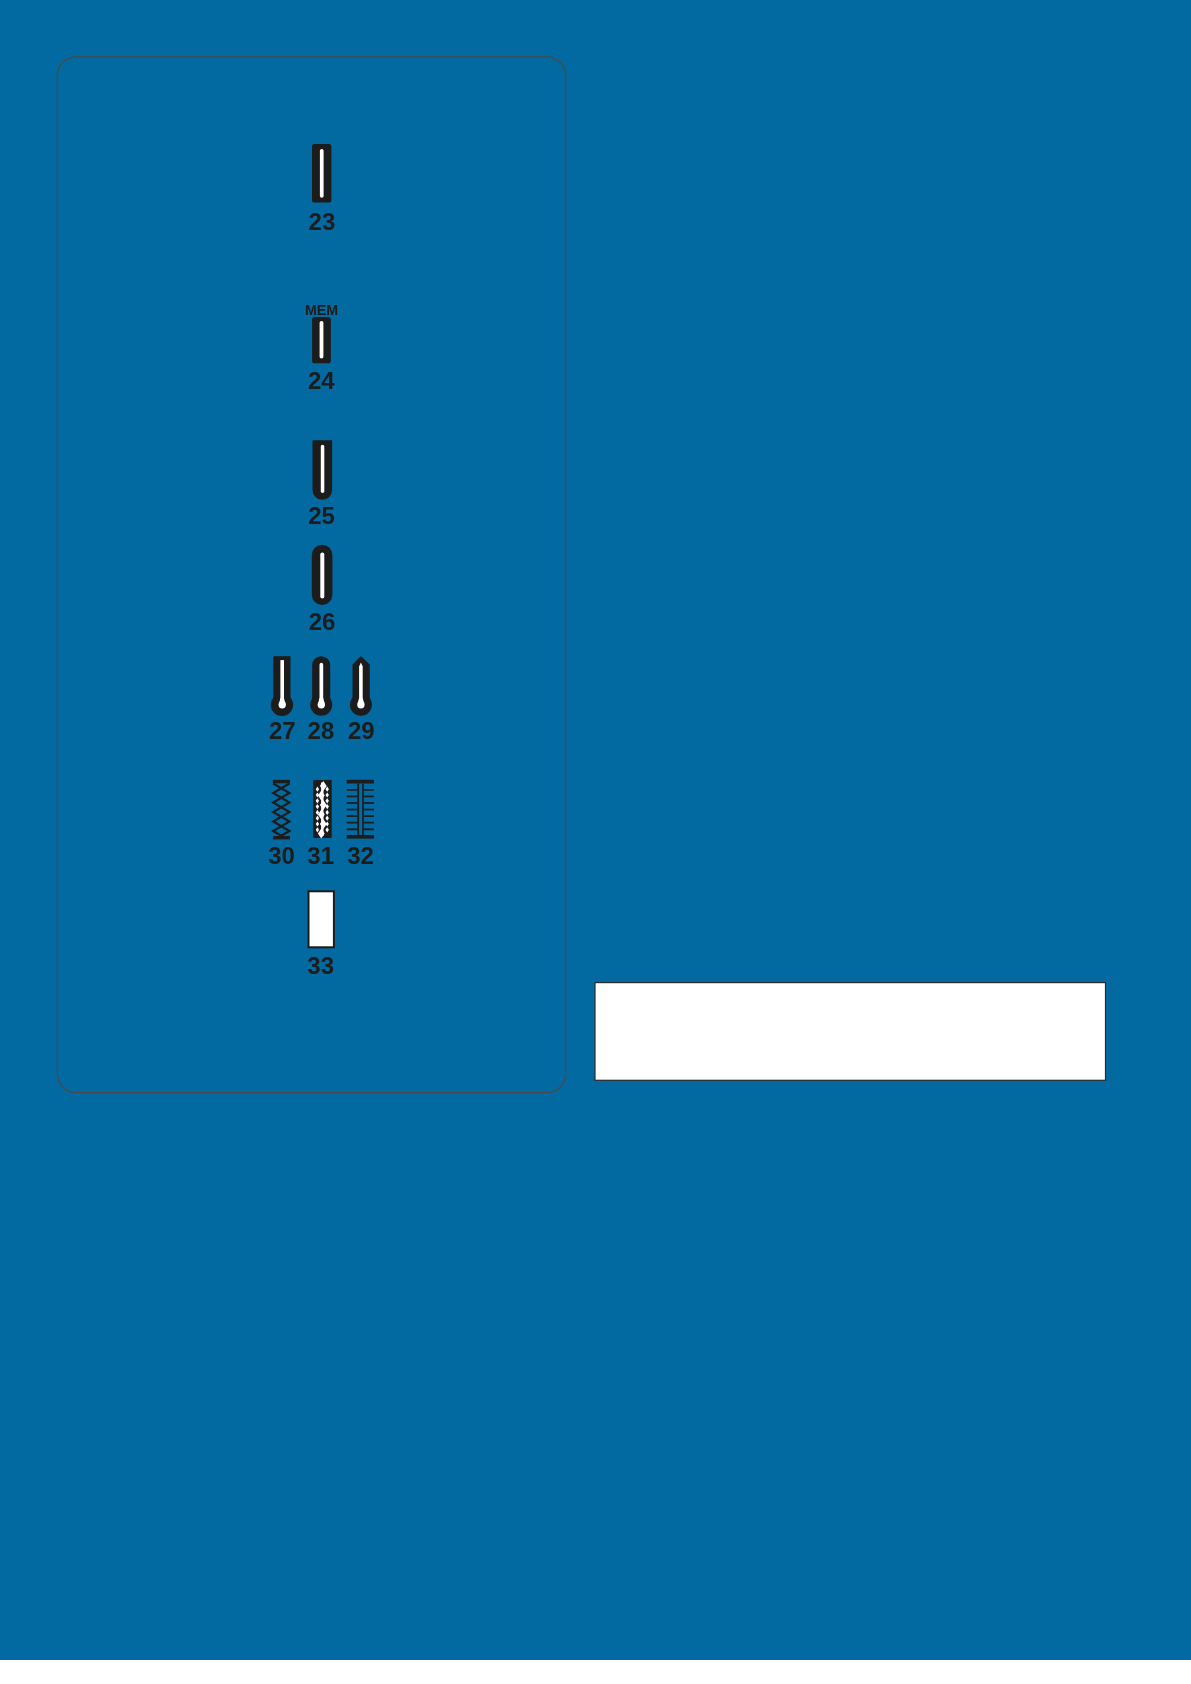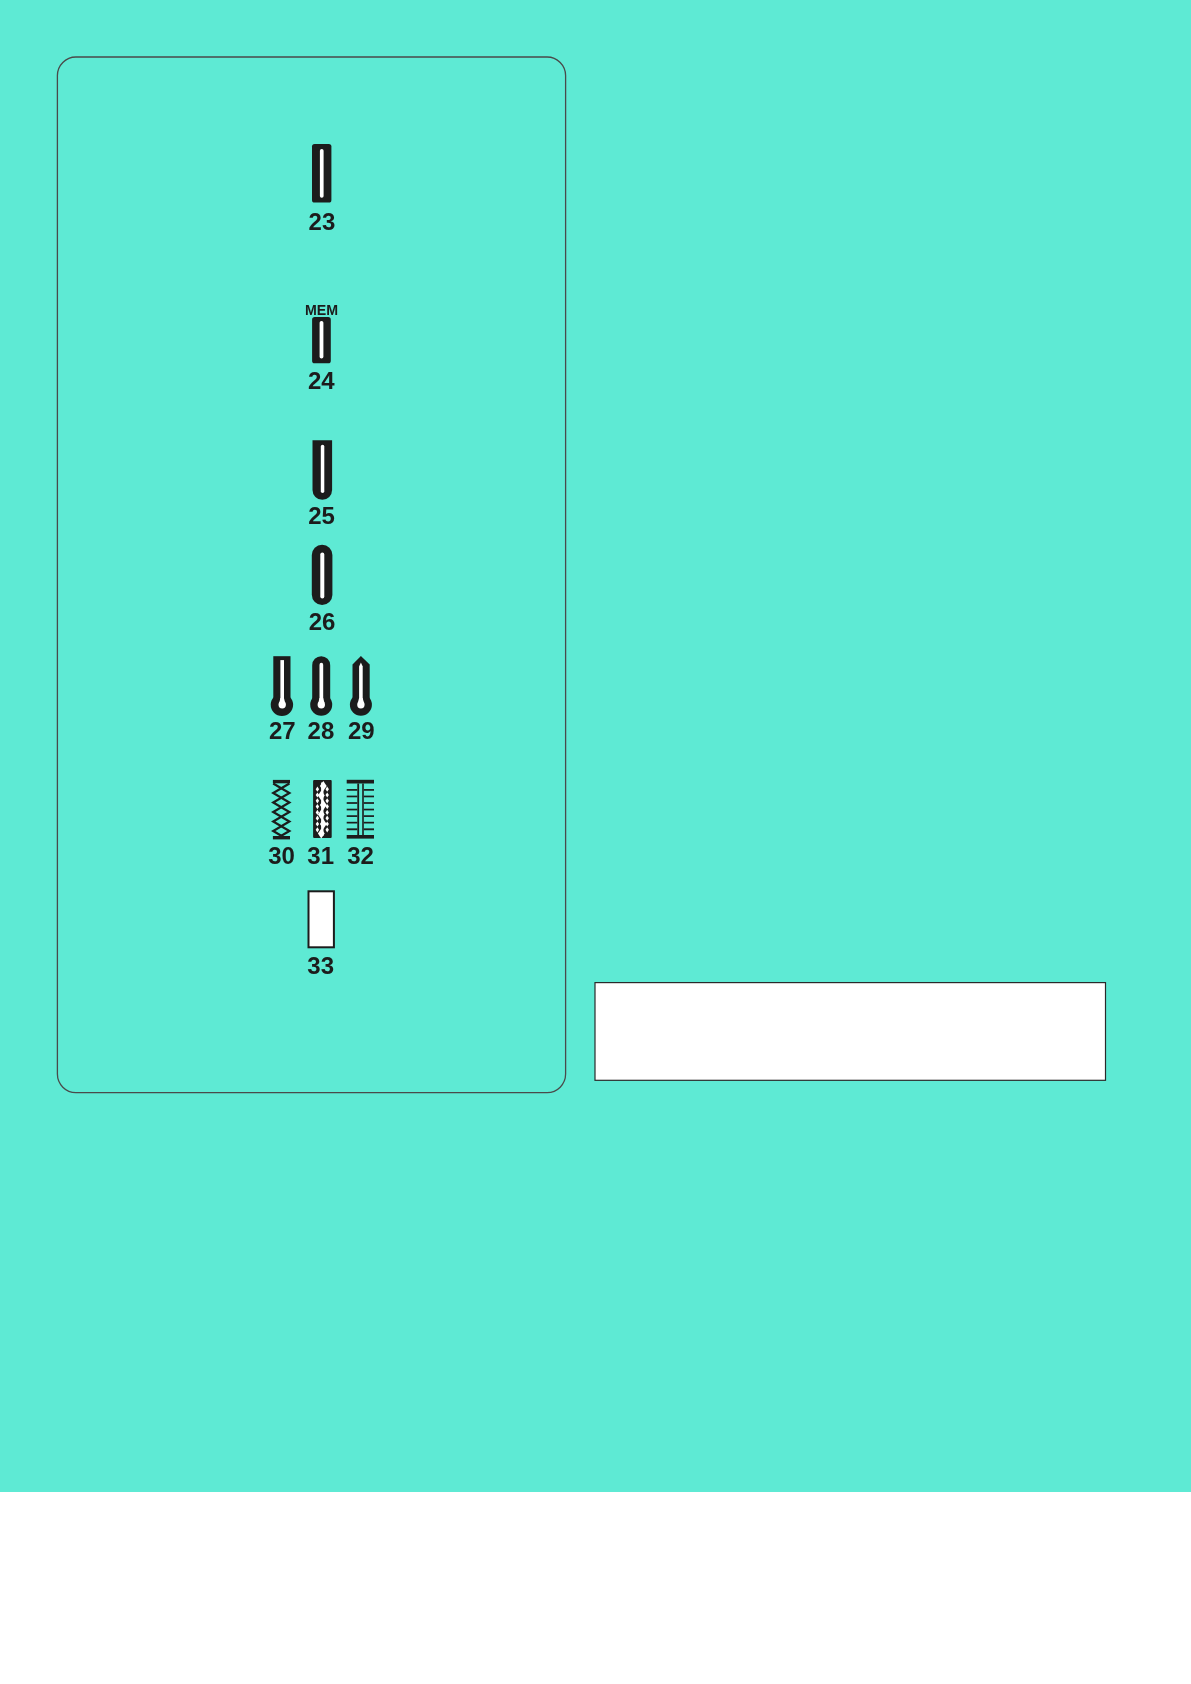--- a/index.html
+++ b/index.html
@@ -1,16 +1,16 @@
 <!DOCTYPE html>
 <html><head>
 <meta charset="utf-8">
 <style>
   html,body{margin:0;padding:0;background:#ffffff;}
-  .page{position:relative;width:1191px;height:1492px;background:#5eead4;overflow:hidden;
+  .page{position:relative;width:1191px;height:1660px;background:#0369a1;overflow:hidden;
         font-family:"Liberation Sans", sans-serif;}
   svg{position:absolute;left:0;top:0;}
   text{font-family:"Liberation Sans", sans-serif;font-weight:bold;fill:#1c1c1c;}
   .num{font-size:24px;}
 </style>
 </head>
 <body>
 <div class="page">
 <svg width="1191" height="1684" viewBox="0 0 1191 1684">
 

